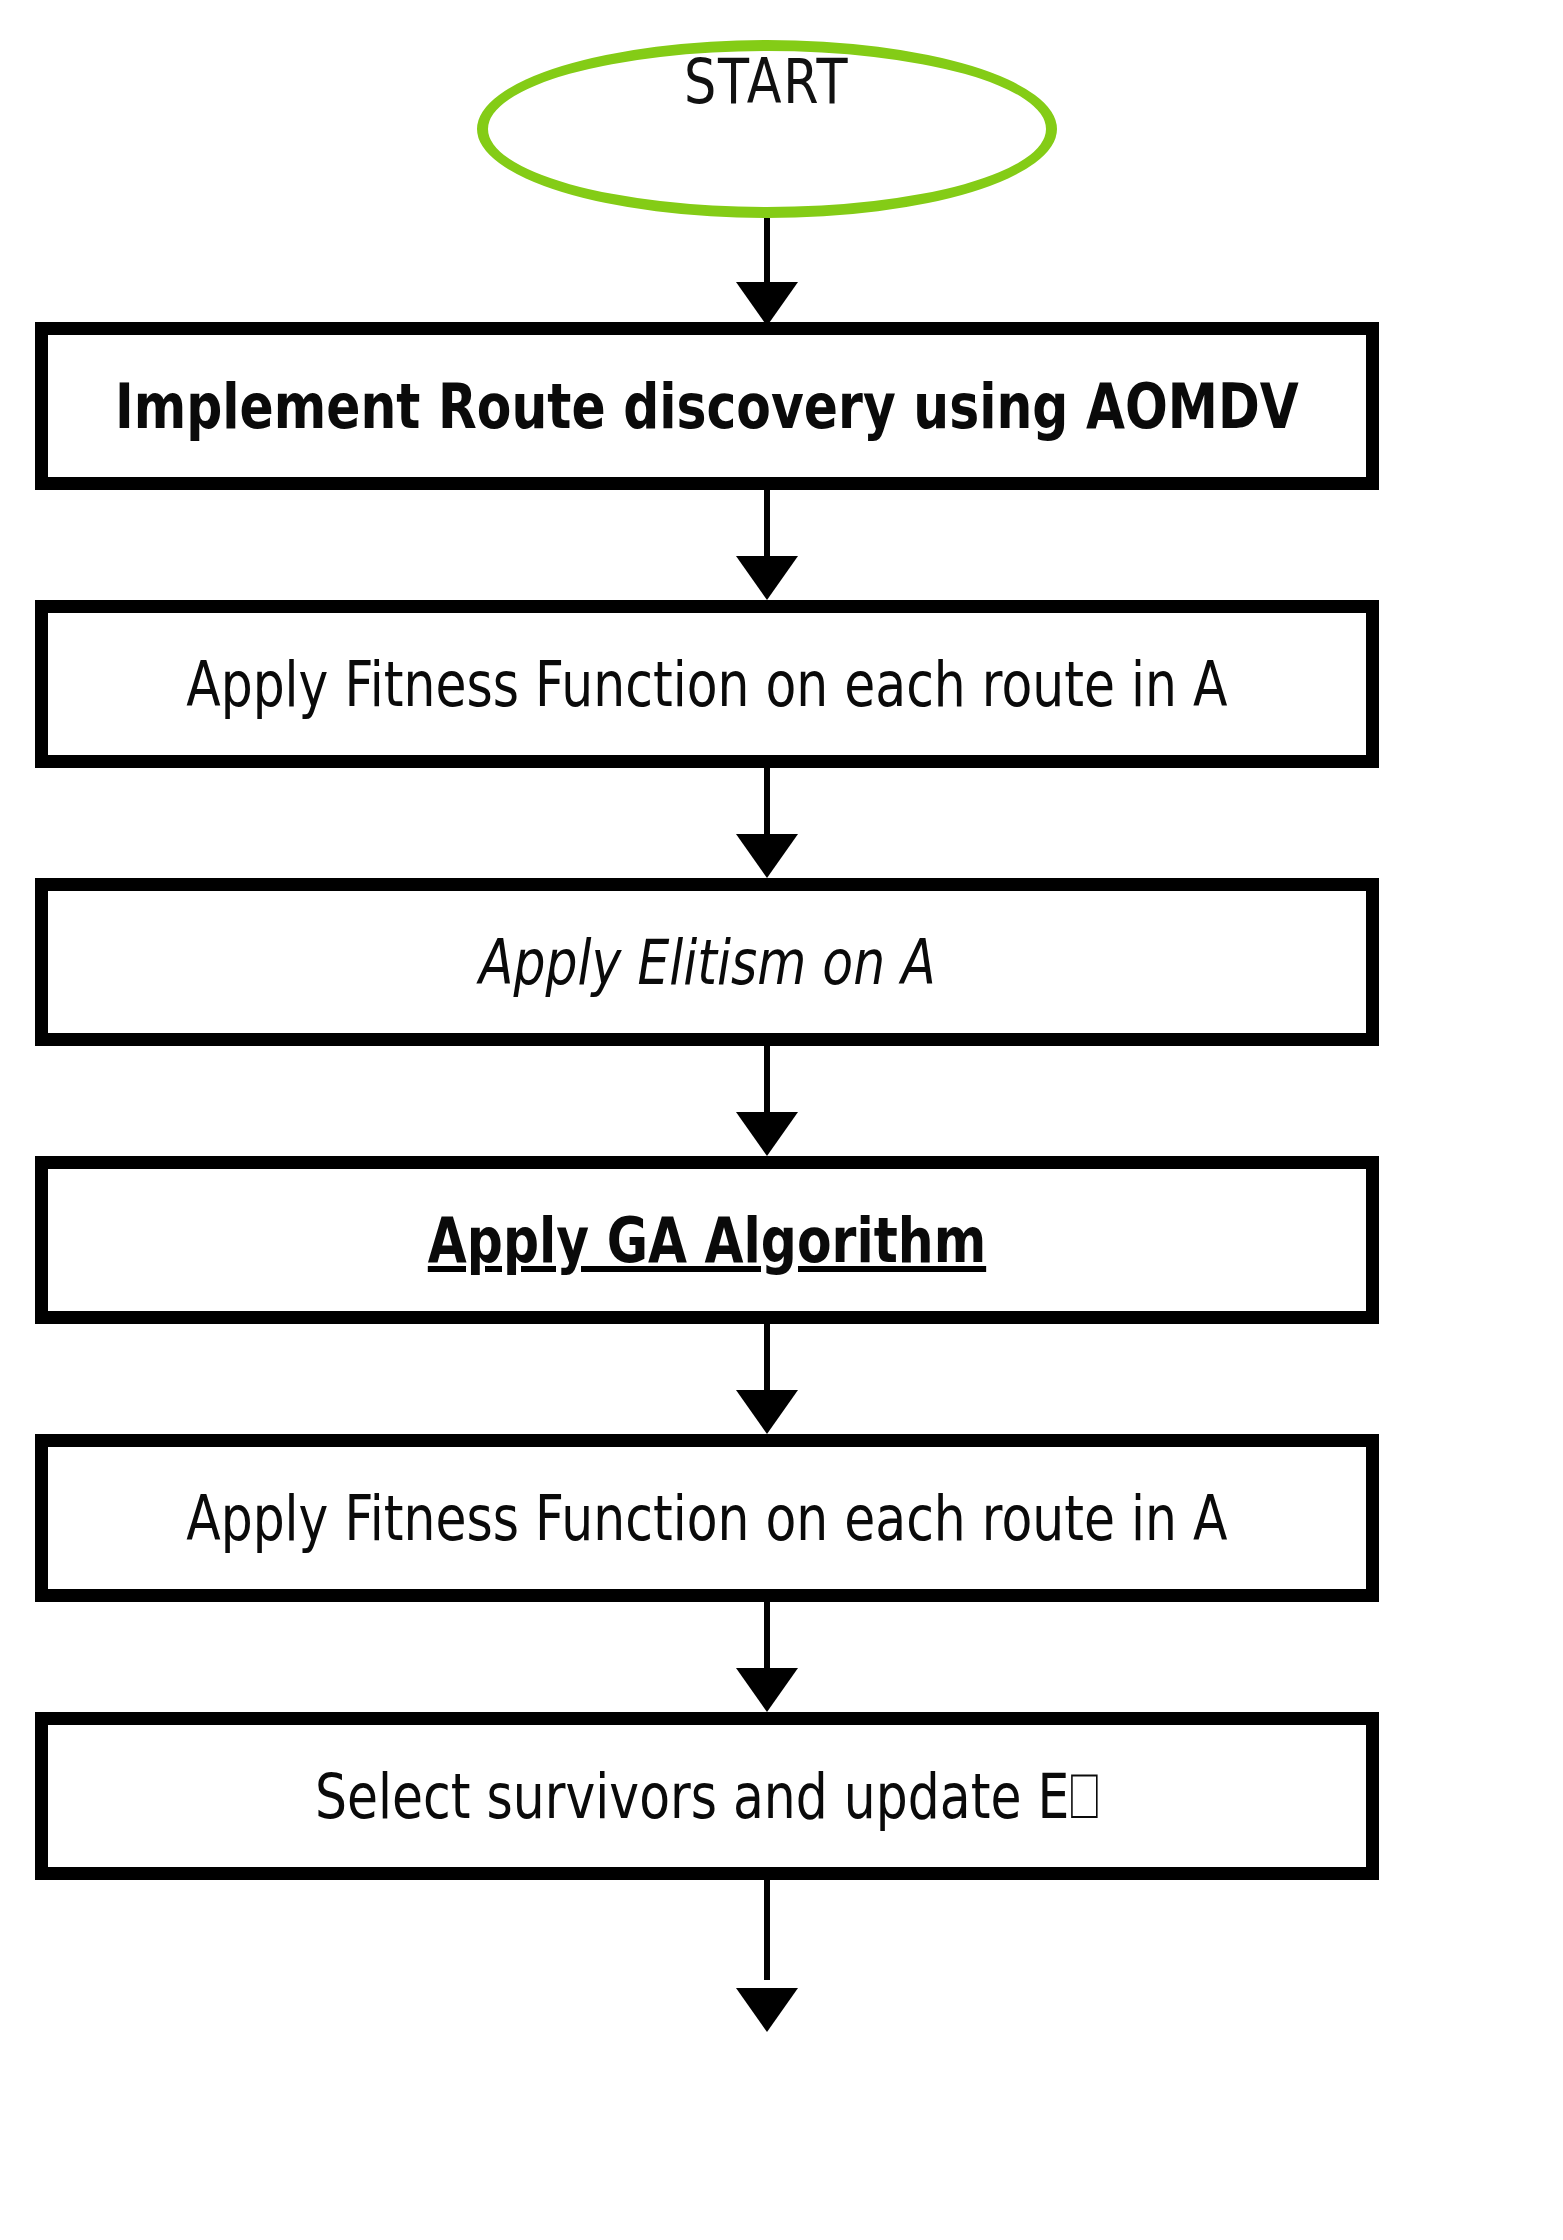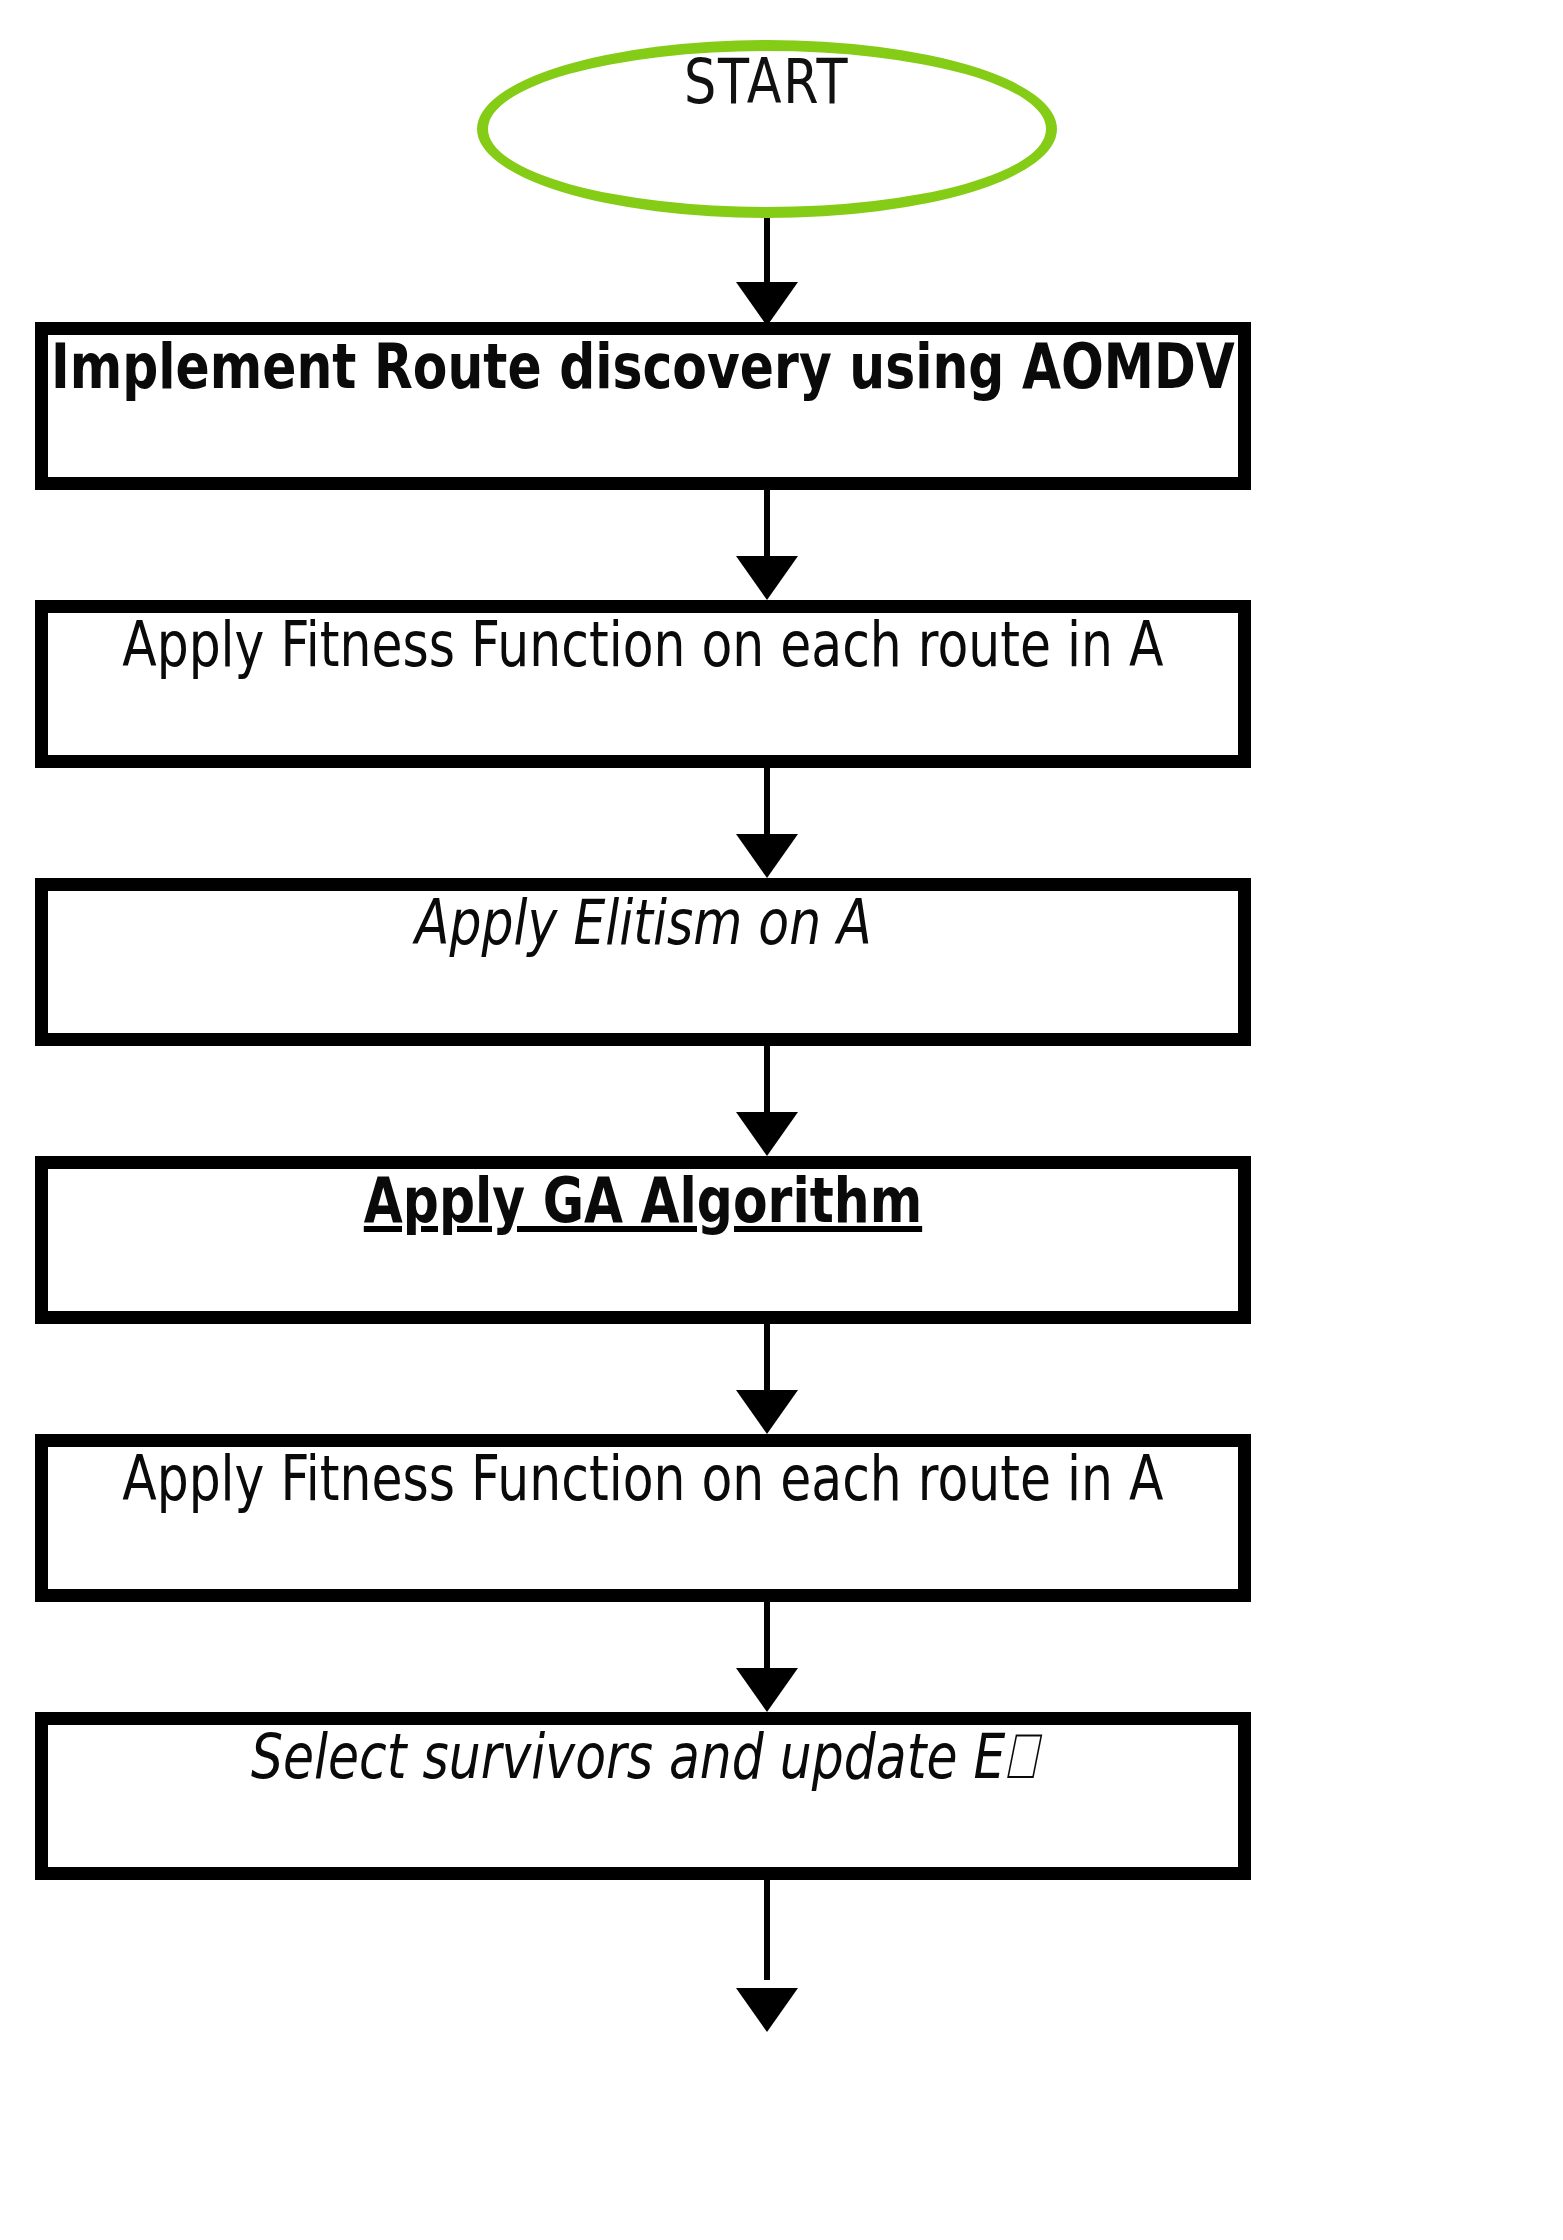--- a/index.html
+++ b/index.html
@@ -54,47 +54,47 @@
     top: 2030px;
     width: 580px;
     height: 178px;
   }
 
   
   .process {
     position: absolute;
     box-sizing: border-box;
     left: 35px;
-    width: 1216px;
+    width: 1344px;
     height: 168px;
     background: #ffffff;
     border: 13px solid #000000;
     display: flex;
-    align-items: flex-start;
+    align-items: center;
     justify-content: center;
   }
   .process .node-text {
     font-family: "DejaVu Sans", sans-serif;
     font-weight: 700;
     font-size: 63px;
     color: #0a0a0a;
     line-height: 1;
     white-space: nowrap;
     transform: scaleX(0.80);
   }
   .process .node-text.regular {
     font-weight: 400;
   }
 
   #node-p1 { top: 322px; }
   #node-p2 { top: 600px; }
   #node-p3 { top: 878px; font-style: italic; }
   #node-p4 { top: 1156px; text-decoration: underline; }
   #node-p5 { top: 1434px; }
-  #node-p6 { top: 1712px; font-style: italic; }
+  #node-p6 { top: 1712px; }
 
   
   .connector {
     position: absolute;
     left: 764px;
     width: 6px;
     background: #000000;
   }
   .arrowhead {
     position: absolute;

